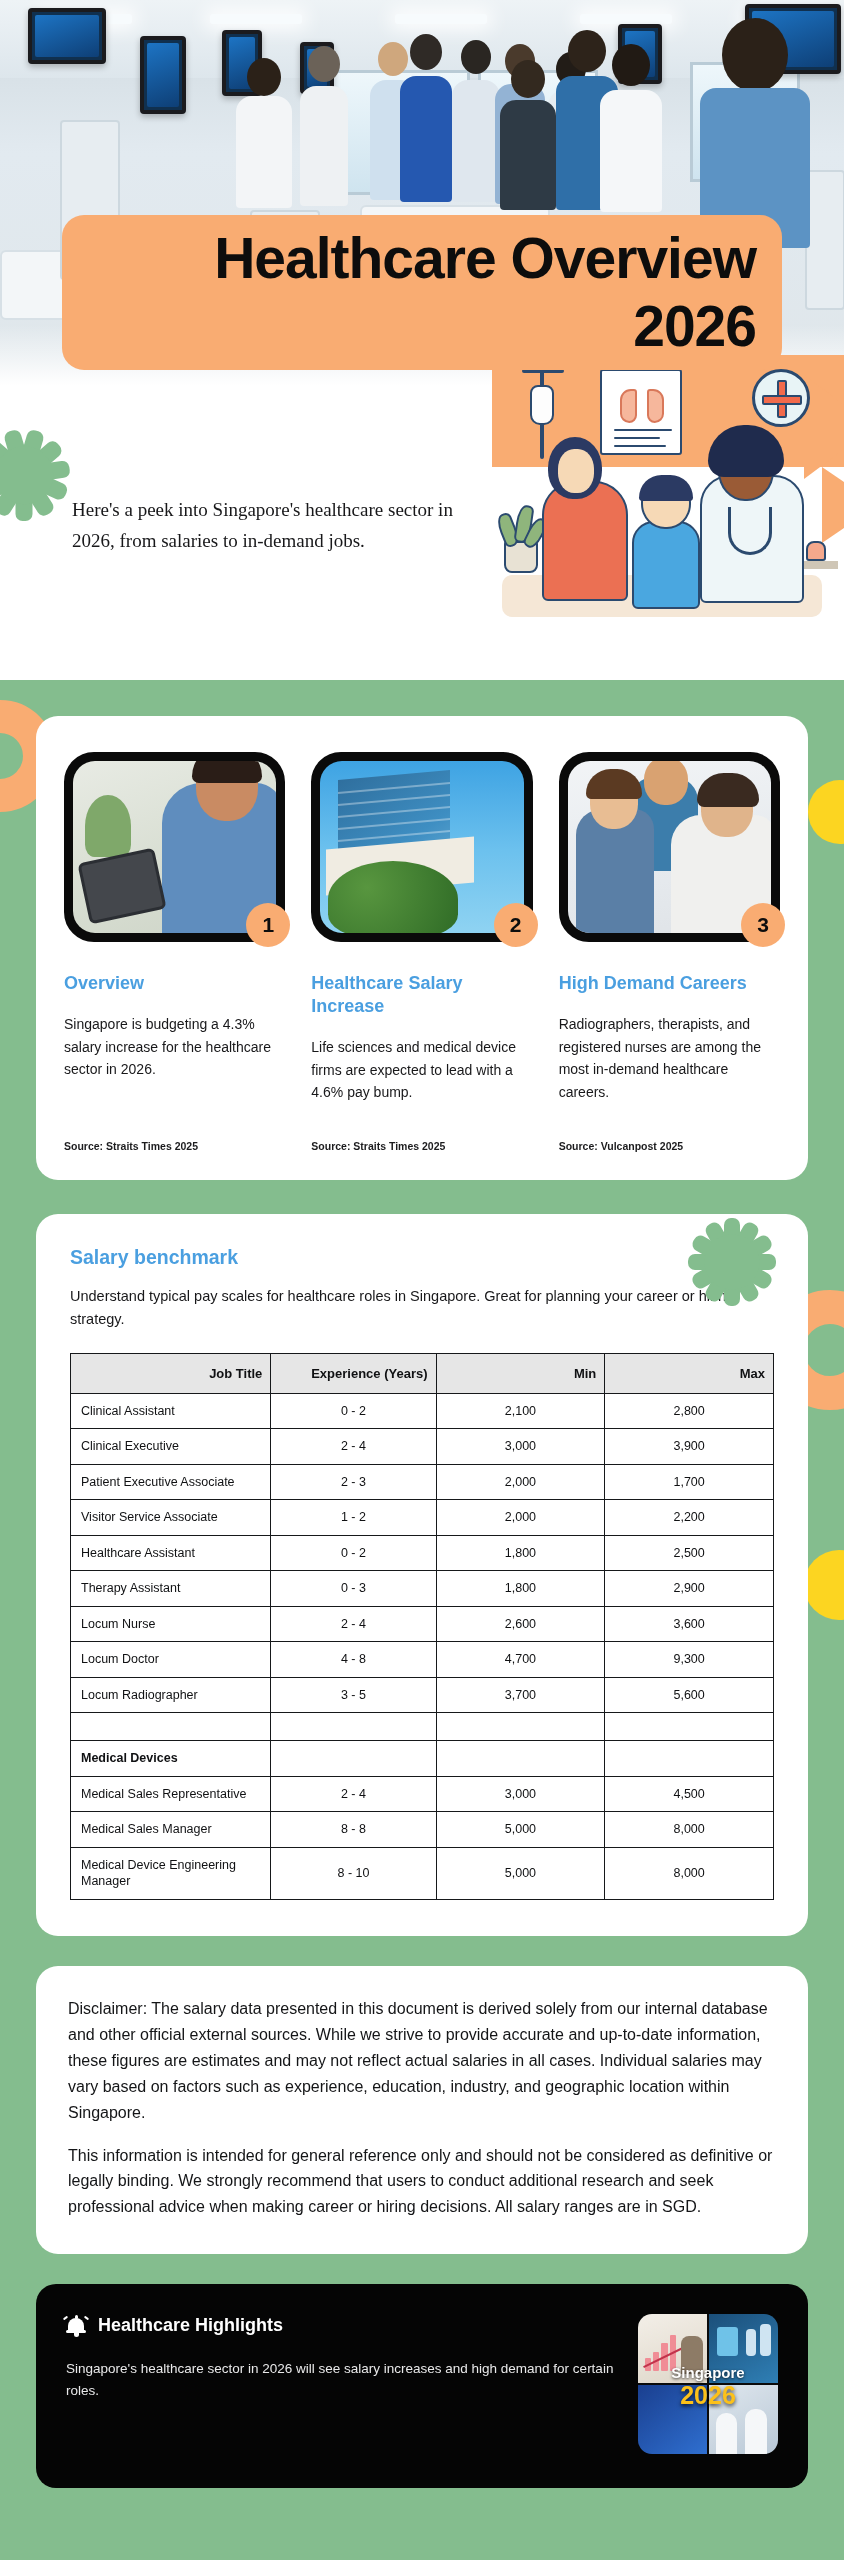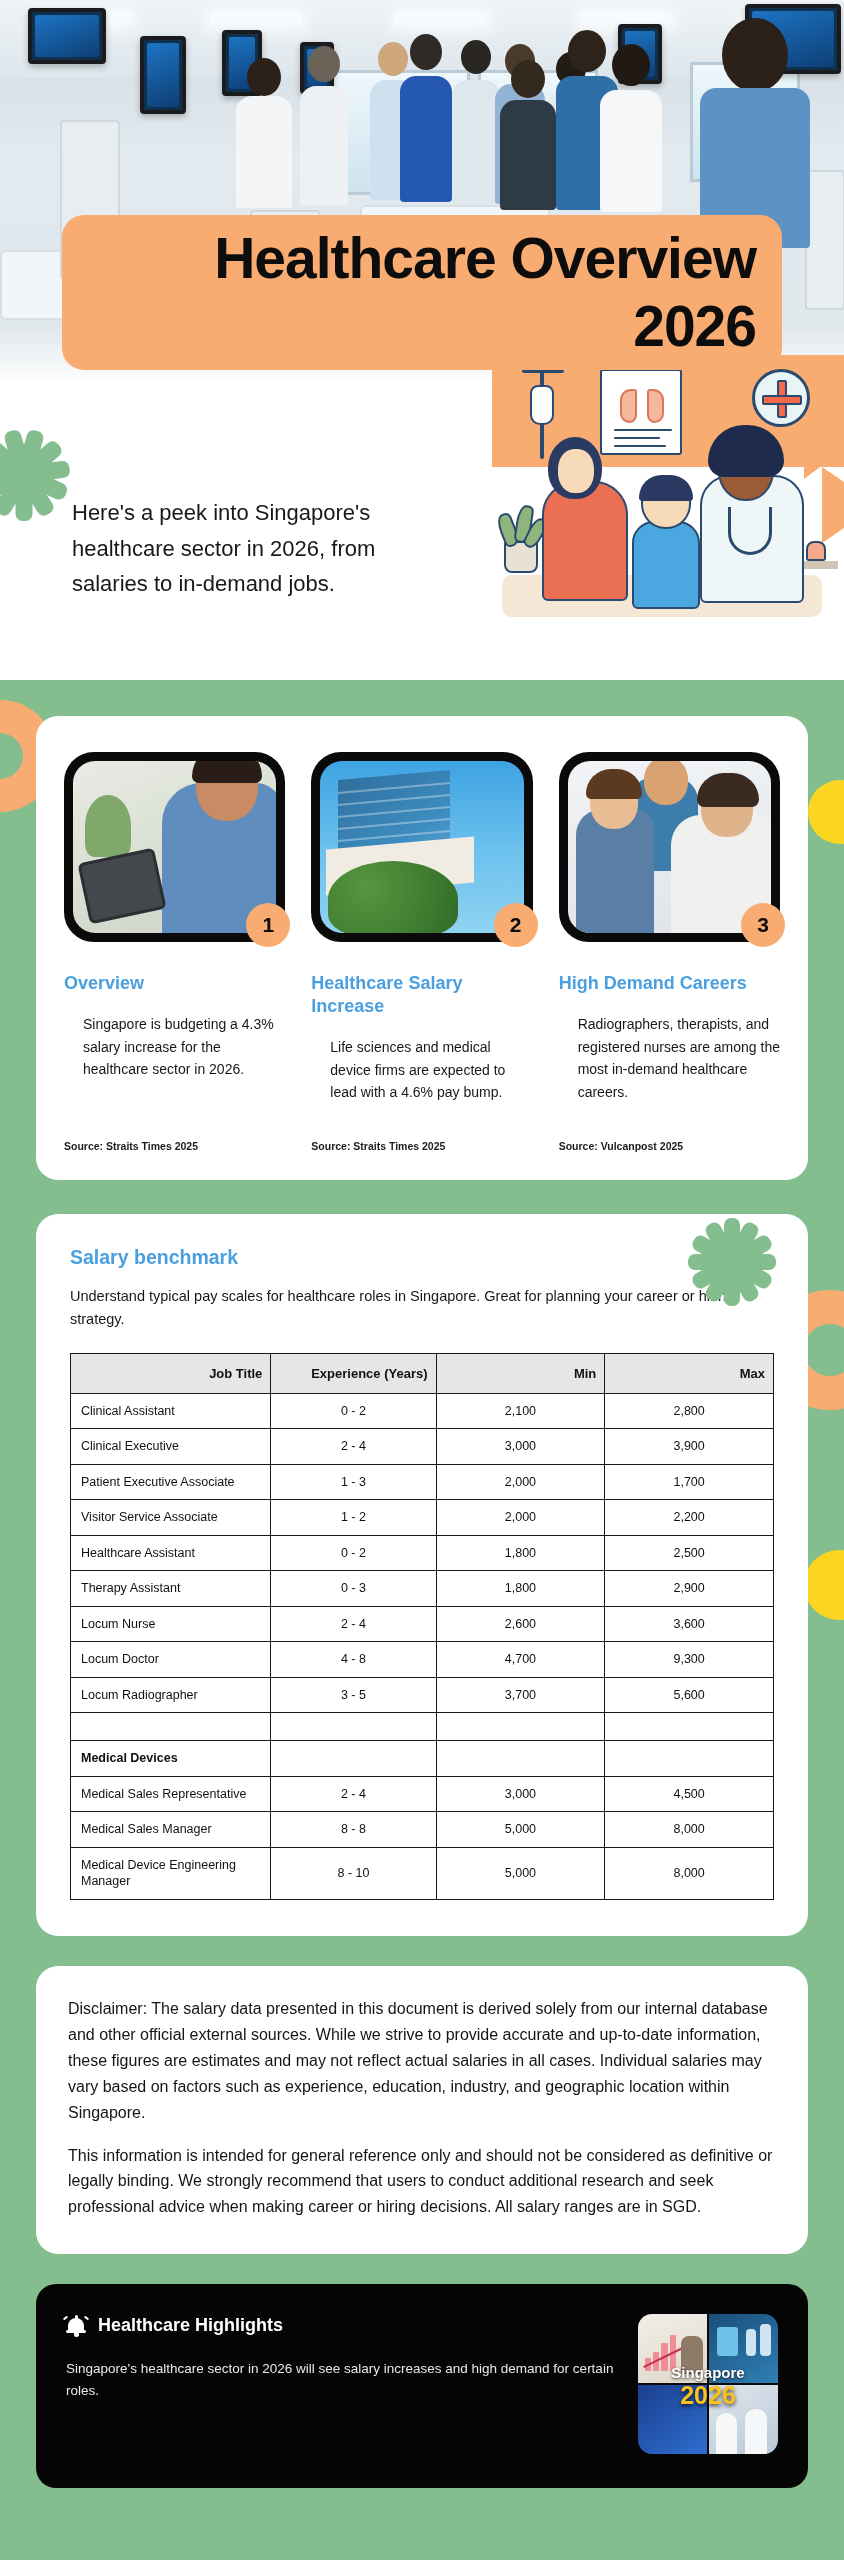--- a/index.html
+++ b/index.html
@@ -79,24 +79,25 @@
     text-align: right;
     letter-spacing: -1px;
     padding: 0 26px;
     font-family: "Liberation Sans", sans-serif;
   }
 
   .hero-blurb {
     position: absolute;
     left: 72px; top: 495px;
     width: 385px;
-    font-size: 22px;
+    font-size: 19px;
     line-height: 1.62;
     color: #18181a;
     z-index: 6;
+    font-family: Liberation Serif, serif;
   }
 
   
   .burst {
     position: absolute;
     z-index: 3;
   }
   .burst span {
     position: absolute; left: 50%; top: 50%;
     transform-origin: 0 0;
@@ -221,21 +222,20 @@
     font-size: 18px;
     font-weight: 800;
     line-height: 1.28;
     color: #4a9fe0;
   }
   .fcard p.body {
     margin-top: 18px;
     font-size: 14px;
     line-height: 1.62;
     color: #18181a;
-    margin-left: 19px;
   }
   .fcard .src {
     margin-top: 22px;
     font-size: 10.5px;
     color: #1c1c1e;
     font-weight: 600;
   }
   .fcard-meta { display:flex; flex-direction:column; min-height: 210px; }
   .fcard-meta .src { margin-top: auto; }
 
@@ -654,21 +654,21 @@
             <td class="c">2,800</td>
           </tr>
           <tr>
             <td class="job">Clinical Executive</td>
             <td class="c">2 - 4</td>
             <td class="c">3,000</td>
             <td class="c">3,900</td>
           </tr>
           <tr>
             <td class="job">Patient Executive Associate</td>
-            <td class="c">1 - 3</td>
+            <td class="c">2 - 3</td>
             <td class="c">2,000</td>
             <td class="c">1,700</td>
           </tr>
           <tr>
             <td class="job">Visitor Service Associate</td>
             <td class="c">1 - 2</td>
             <td class="c">2,000</td>
             <td class="c">2,200</td>
           </tr>
           <tr>

